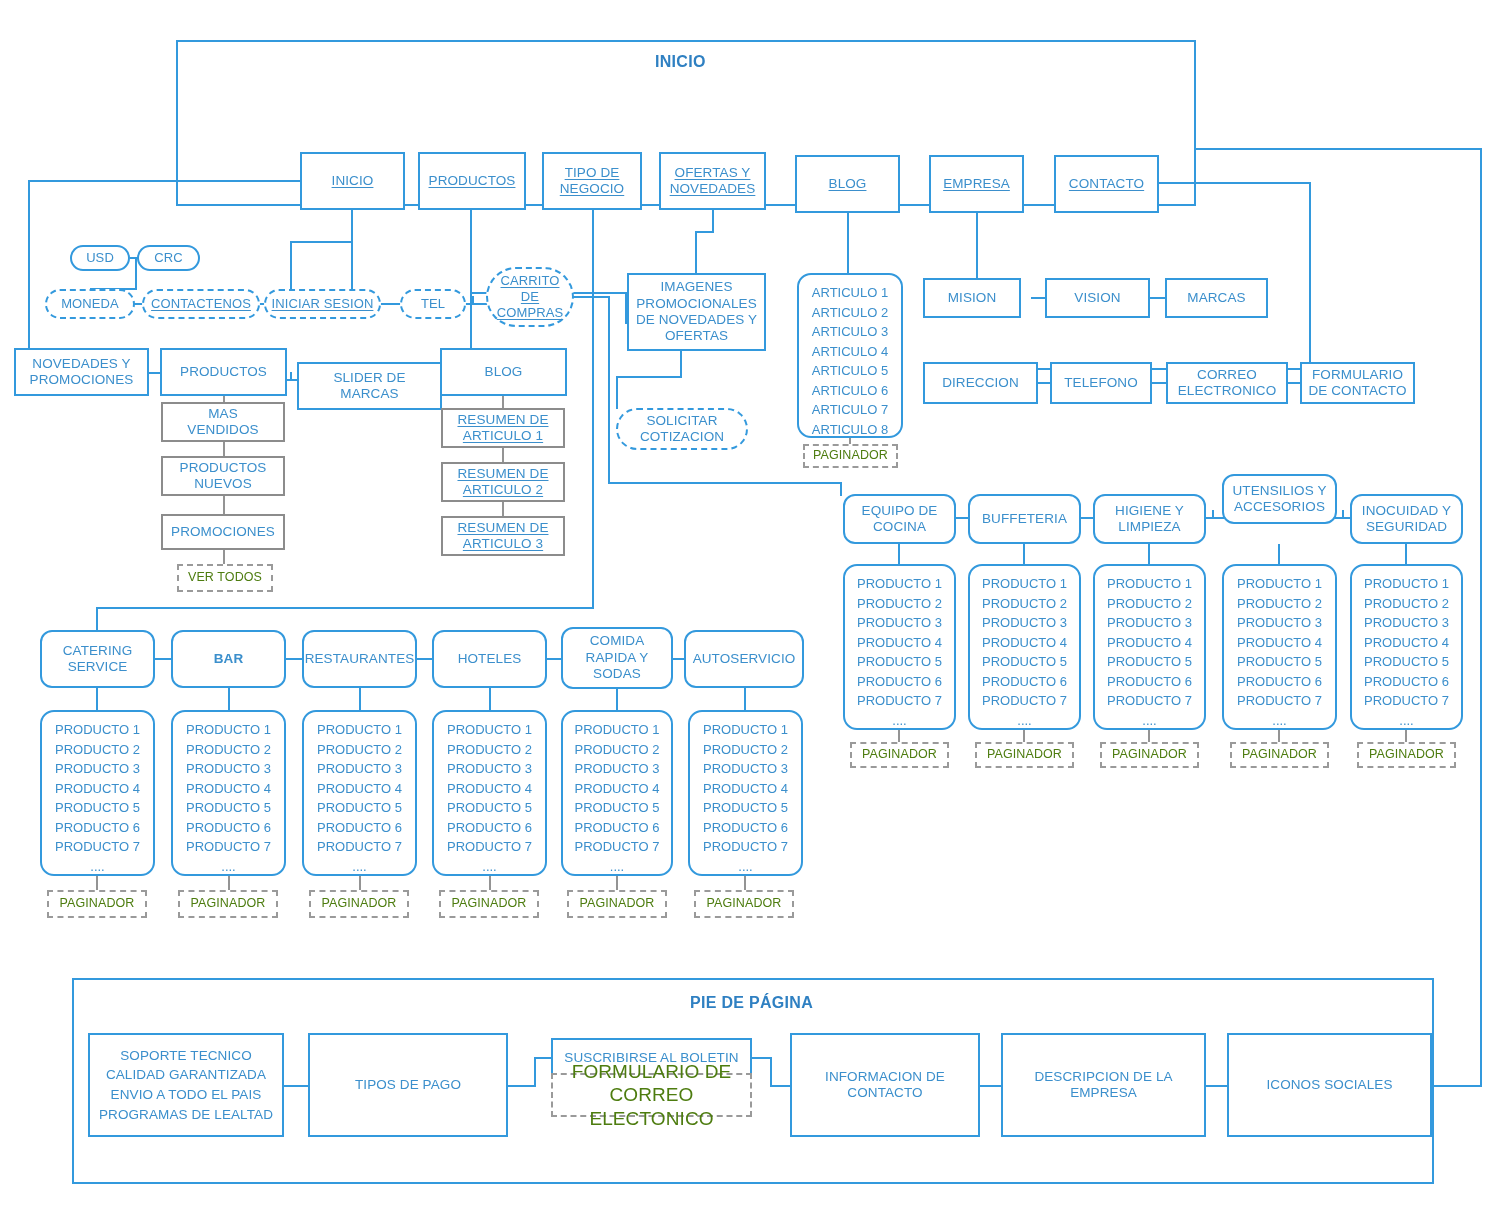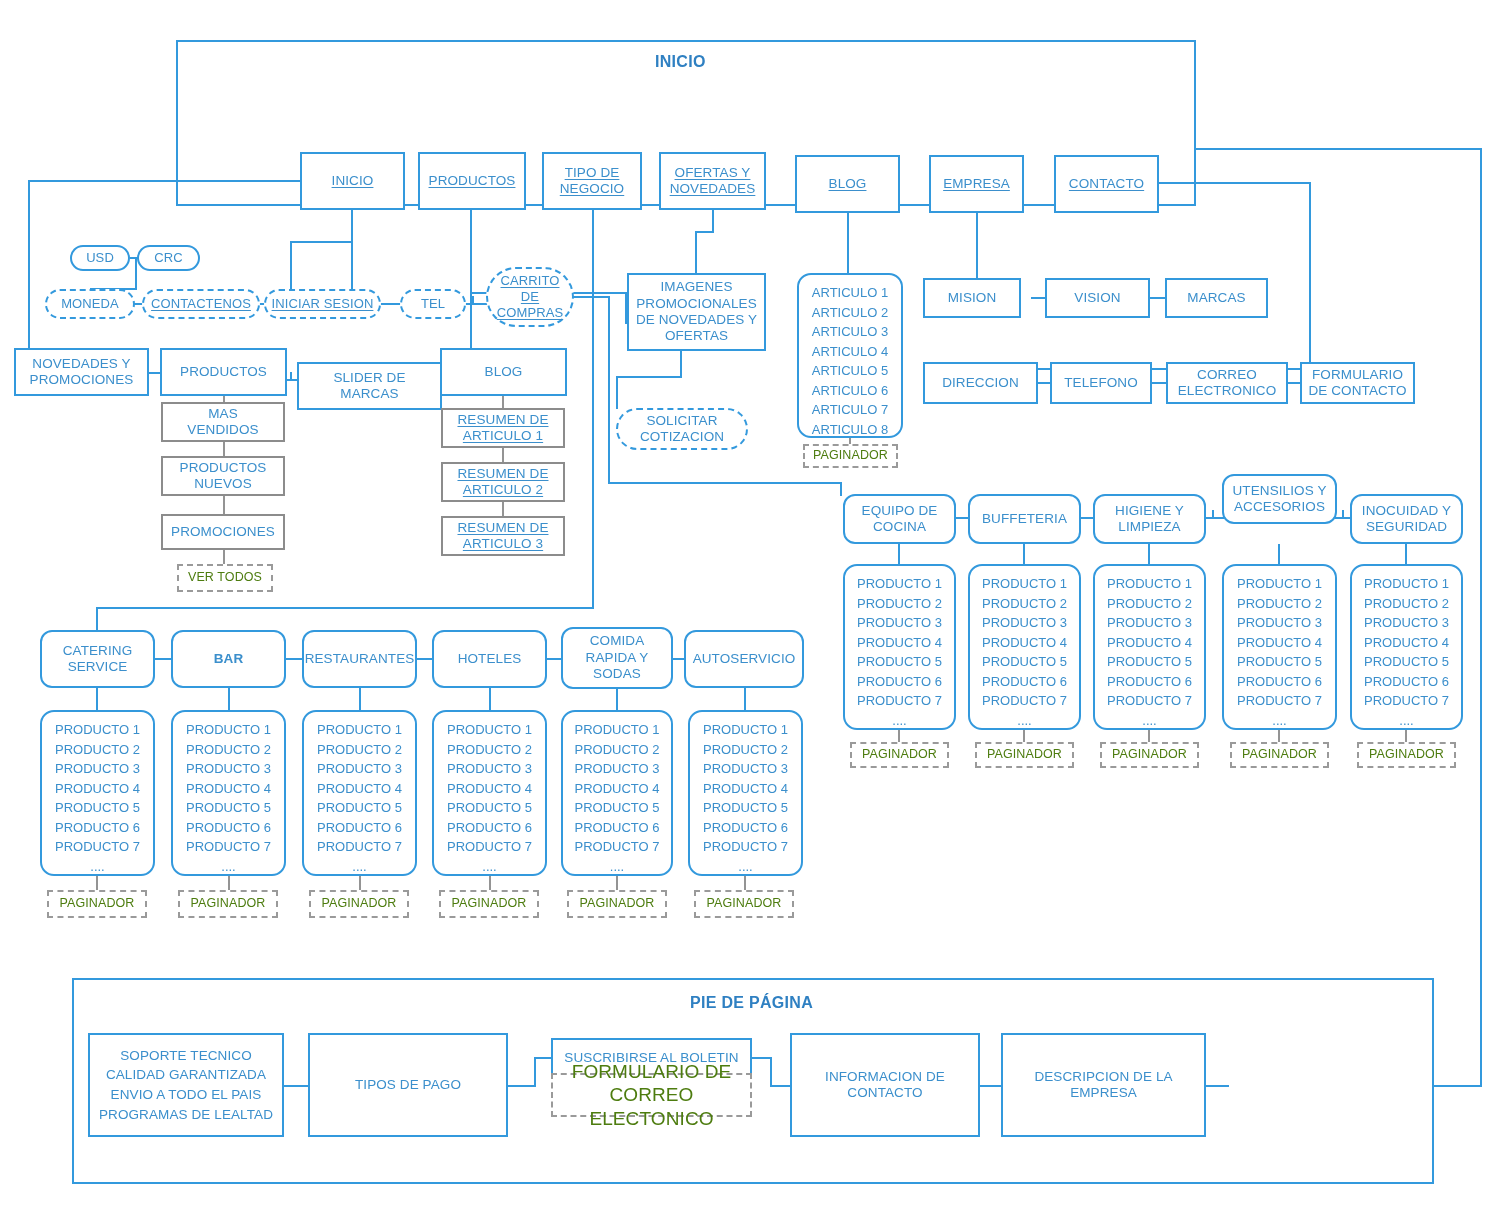--- a/index.html
+++ b/index.html
@@ -540,20 +540,23 @@
 ELECTONICO</span>
     </div>
   <div class="node" style="left:790px;top:1033px;width:190px;height:104px;">
       <span class="t multi">INFORMACION DE
 CONTACTO</span>
     </div>
   <div class="node" style="left:1001px;top:1033px;width:205px;height:104px;">
       <span class="t multi">DESCRIPCION DE LA
 EMPRESA</span>
     </div>
+  <div class="node" style="left:1227px;top:1033px;width:205px;height:104px;">
+      <span class="t">ICONOS SOCIALES</span>
+    </div>
 
   <div class="ln lnh" style="left:282px;top:1085px;width:28px;height:2px;"></div>
   <div class="ln lnh" style="left:506px;top:1085px;width:30px;height:2px;"></div>
   <div class="ln lnv" style="left:534px;top:1057px;width:2px;height:30px;"></div>
   <div class="ln lnh" style="left:534px;top:1057px;width:19px;height:2px;"></div>
   <div class="ln lnv" style="left:651px;top:1076px;width:2px;height:14px;"></div>
   <div class="ln lnh" style="left:750px;top:1057px;width:22px;height:2px;"></div>
   <div class="ln lnv" style="left:770px;top:1057px;width:2px;height:30px;"></div>
   <div class="ln lnh" style="left:770px;top:1085px;width:22px;height:2px;"></div>
   <div class="ln lnh" style="left:978px;top:1085px;width:25px;height:2px;"></div>

